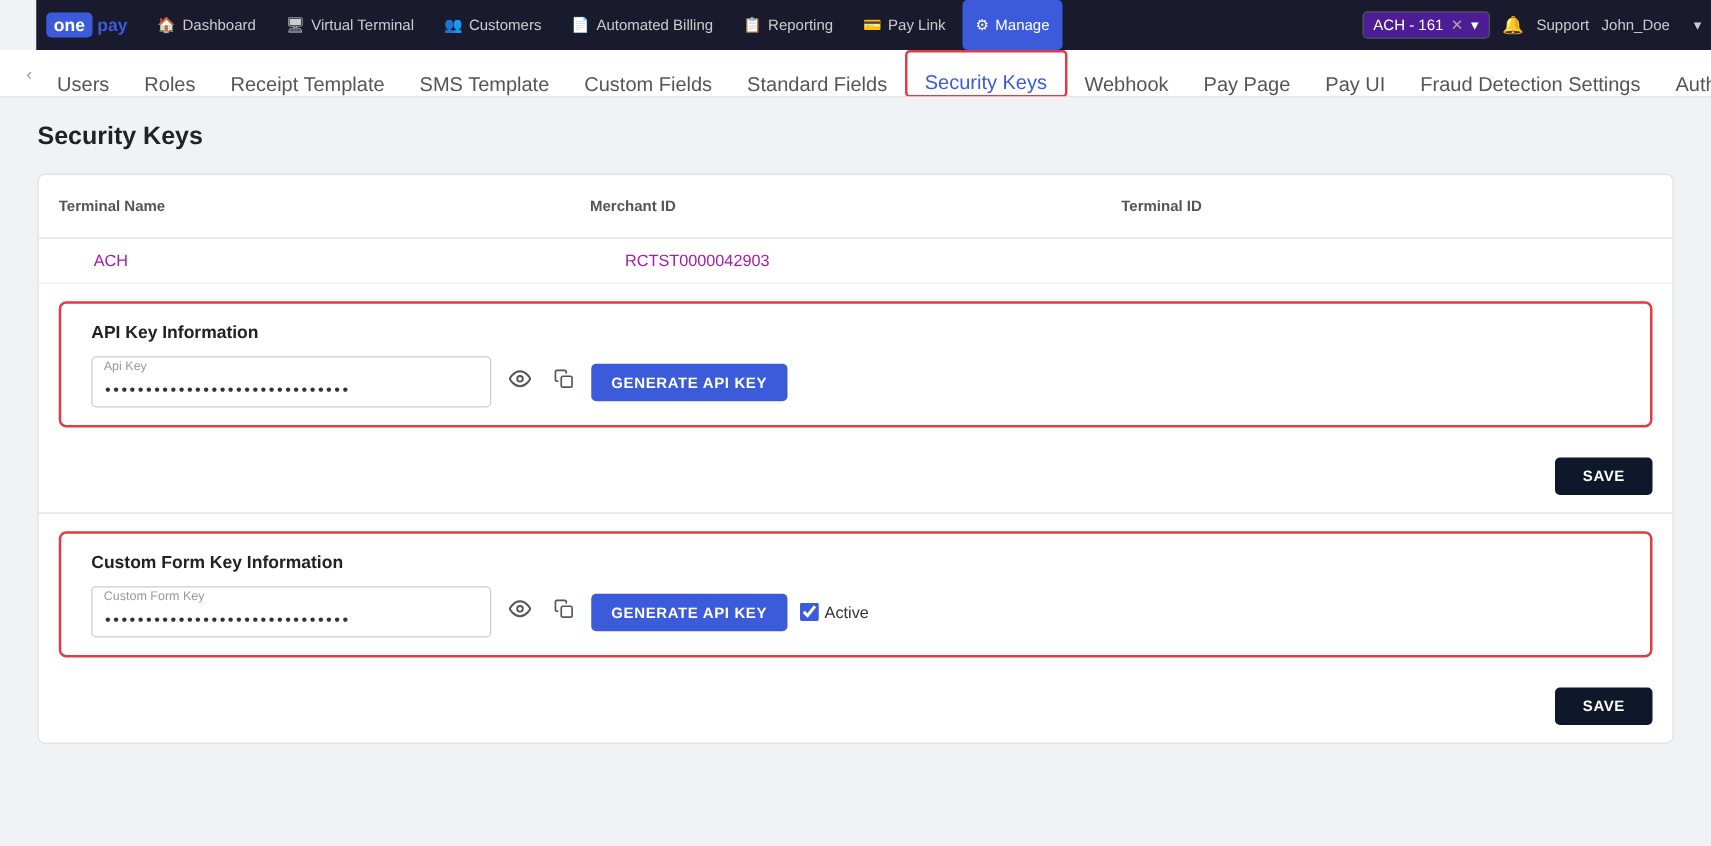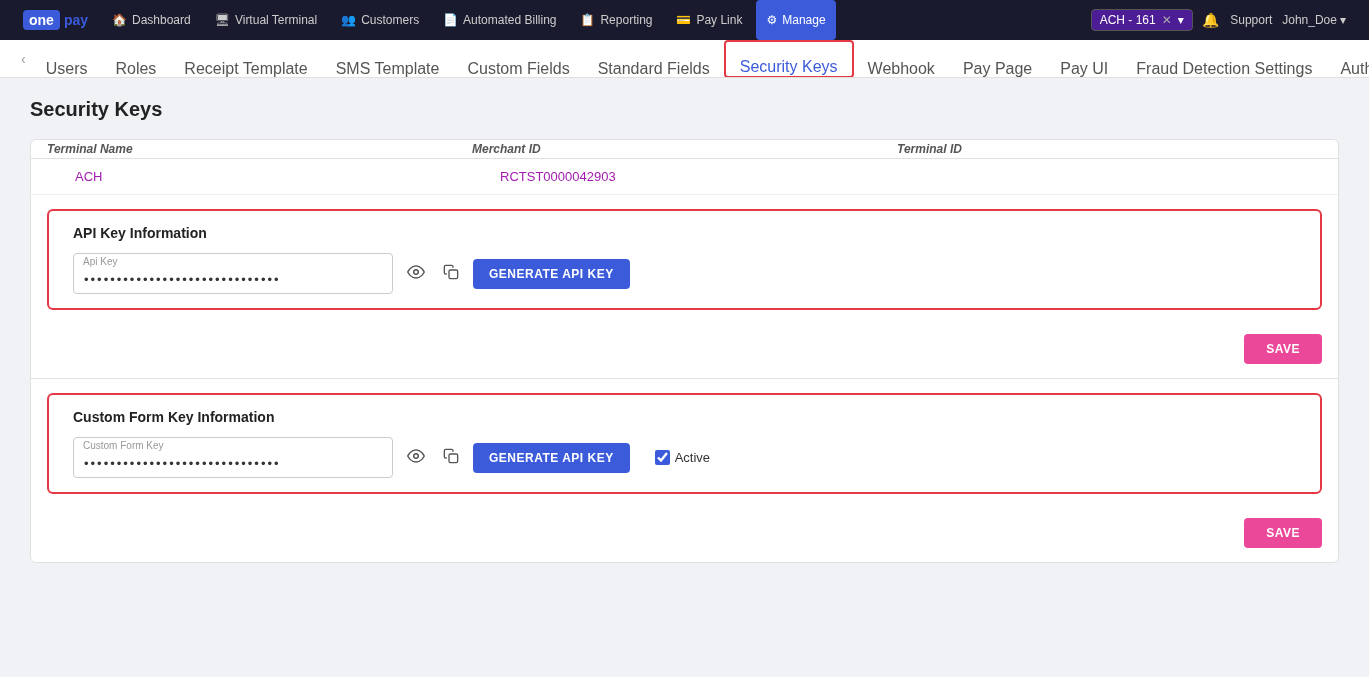--- a/index.html
+++ b/index.html
@@ -4,22 +4,23 @@
   <style>
     * { box-sizing: border-box; margin: 0; padding: 0; }
     body { font-family: Arial, sans-serif; font-size: 13px; background: #f0f2f5; }
 
     
     .top-nav {
       background: #1a1a2e;
       height: 40px;
       display: flex;
       align-items: center;
-      padding: 0 23px;
+      padding: 0 8px;
       gap: 4px;
+      margin-left: 29px;
     }
     .nav-logo {
       color: #fff;
       font-weight: bold;
       font-size: 16px;
       margin-right: 10px;
       display: flex;
       align-items: center;
       gap: 4px;
     }
@@ -62,21 +63,21 @@
       display: flex;
       align-items: center;
       gap: 6px;
       cursor: pointer;
     }
     .nav-ach-selector .close-x {
       color: #aaa;
       cursor: pointer;
     }
     .nav-bell { color: #ccc; cursor: pointer; font-size: 14px; }
-    .nav-user { color: #ccc; cursor: pointer; font-size: 12px; display: flex; align-items: center; gap: 3px; }
+    .nav-user { color: #ccc; cursor: pointer; font-size: 12px; display: flex; align-items: center; gap: 19px; }
 
     
     .sub-nav {
       background: #fff;
       height: 38px;
       display: flex;
       align-items: center;
       padding: 0 15px;
       border-bottom: 1px solid #e0e0e0;
       gap: 0;
@@ -122,23 +123,22 @@
     .card {
       background: #fff;
       border-radius: 6px;
       border: 1px solid #e0e0e0;
       margin-bottom: 20px;
     }
 
     .table-header {
       display: grid;
       grid-template-columns: 1fr 1fr 1fr;
-      padding: 2px 16px;
+      padding: 18px 16px;
       border-bottom: 1px solid #e0e0e0;
-      font-style: italic;
     }
     .table-header-cell {
       font-size: 12px;
       font-weight: 600;
       color: #555;
     }
     .table-row {
       display: grid;
       grid-template-columns: 1fr 1fr 1fr;
       padding: 10px 16px;
@@ -210,39 +210,38 @@
       letter-spacing: 0.5px;
       white-space: nowrap;
     }
 
     .save-row {
       display: flex;
       justify-content: flex-end;
       padding: 10px 16px 14px;
     }
     .save-btn {
-      background: #ec4899;
+      background: #0f172a;
       color: white;
       border: none;
       border-radius: 4px;
       padding: 8px 22px;
       font-size: 12px;
       font-weight: 600;
       cursor: pointer;
       letter-spacing: 0.5px;
     }
 
     
     .active-check-wrap {
       display: flex;
       align-items: flex-end;
       gap: 5px;
       font-size: 13px;
       color: #333;
-      margin-left: 15px;
     }
     .active-checkbox {
       accent-color: #3b5bdb;
       width: 15px;
       height: 15px;
       cursor: pointer;
     }
 
     
     .card-divider {

